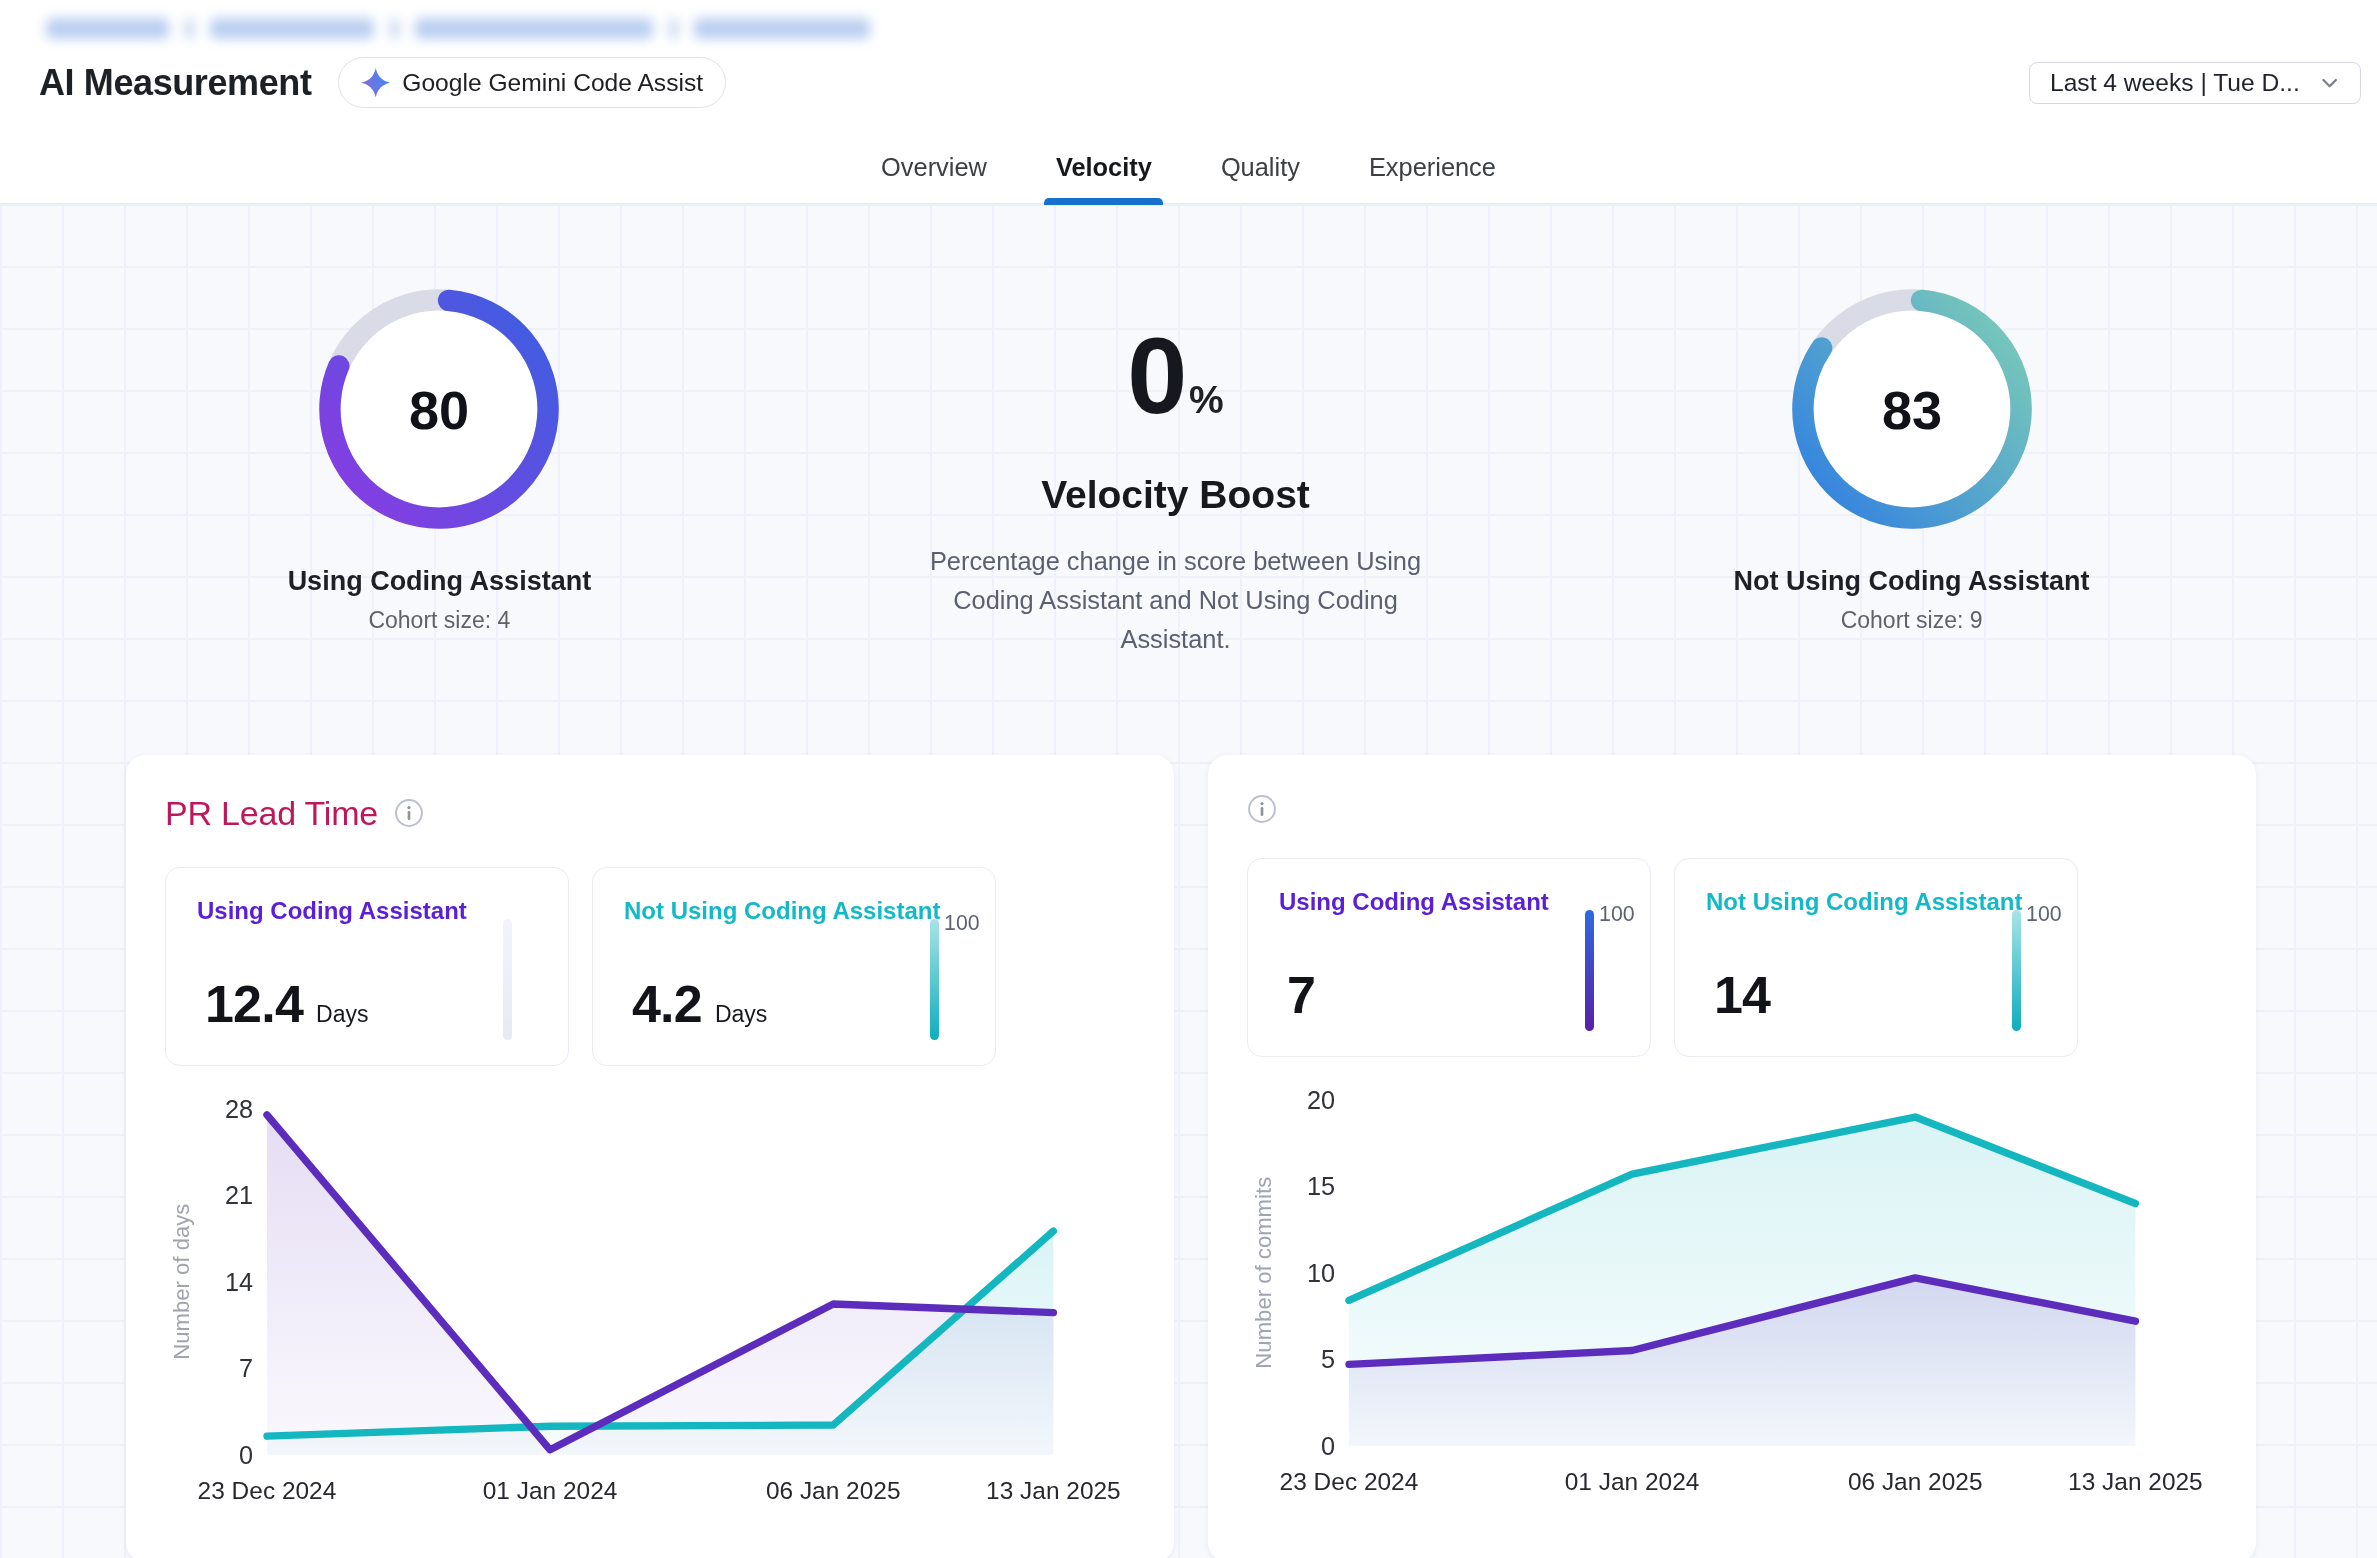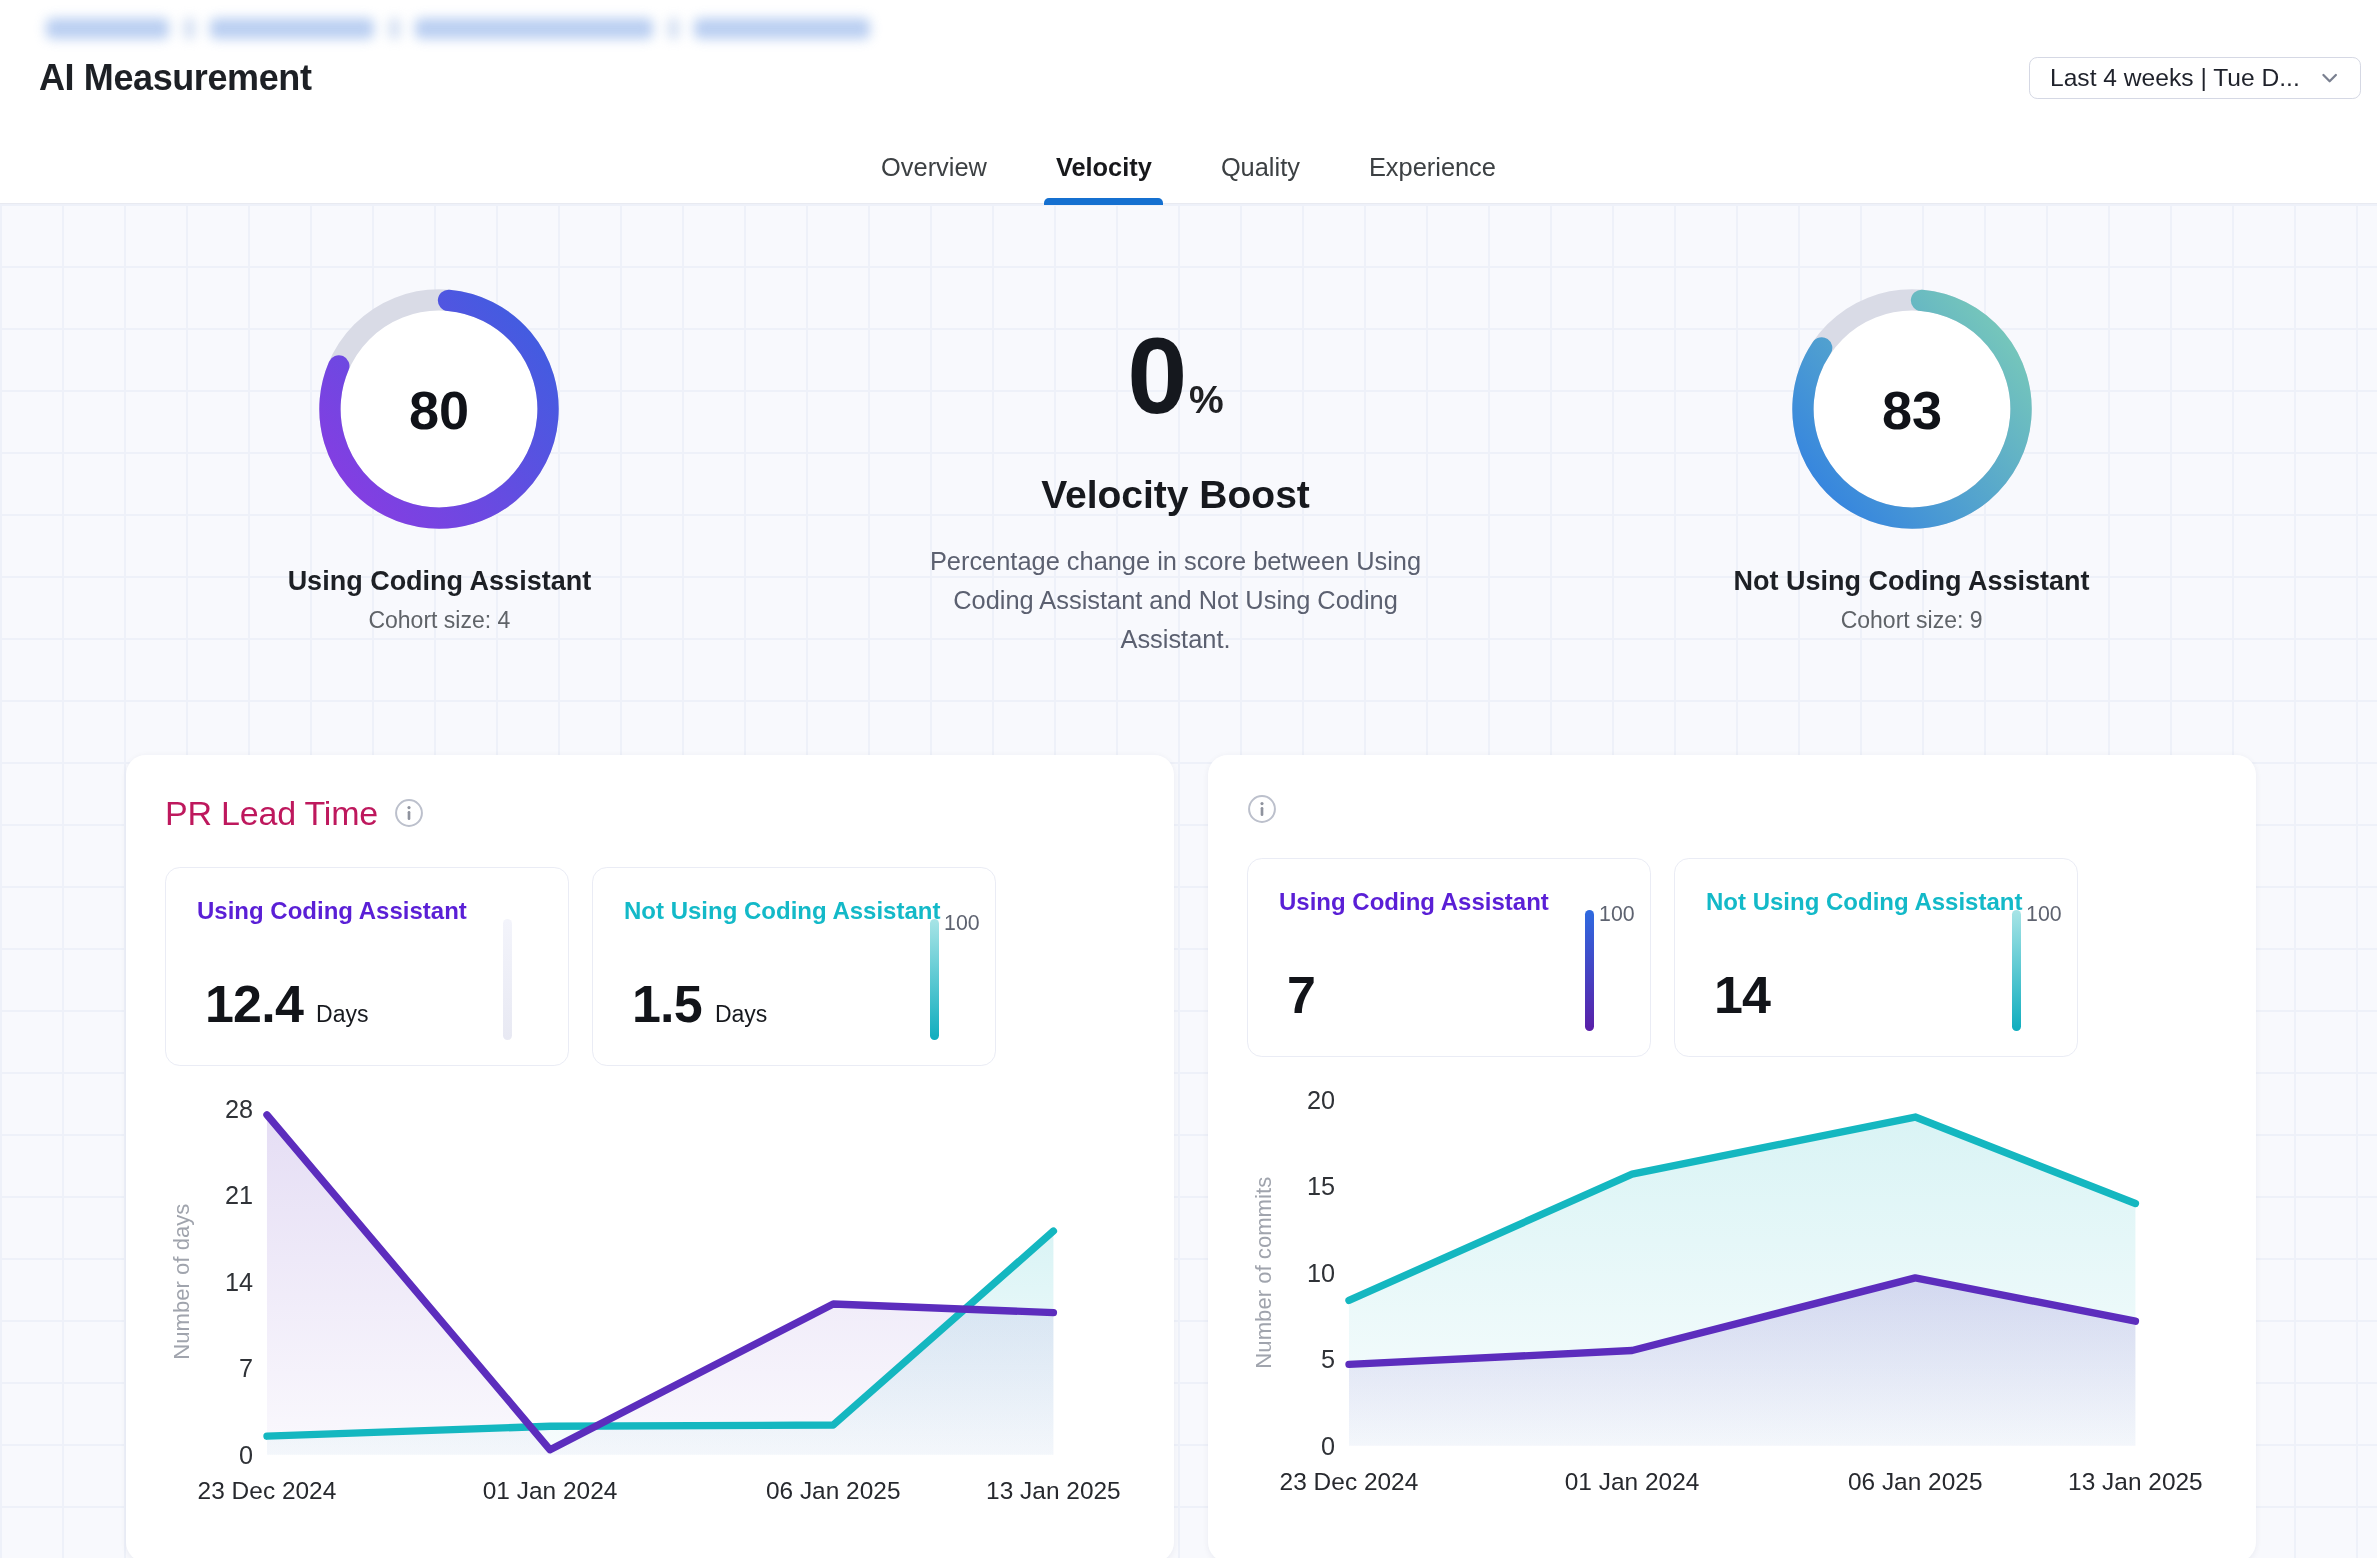--- a/index.html
+++ b/index.html
@@ -71,20 +71,35 @@
     <span class="crumb c2"></span>
     <span class="crumb-sep"></span>
     <span class="crumb c3"></span>
     <span class="crumb-sep"></span>
     <span class="crumb c4"></span>
   </div>
 
   <div class="title-row">
     <div class="page-title">AI Measurement</div>
 
+    <div class="badge">
+      <span style="display:inline-flex;">
+        <svg width="29.5" height="29.5" viewBox="0 0 34 34">
+          <defs>
+              <linearGradient id="gemGrad" x1="0" y1="0.5" x2="1" y2="0.3">
+            <stop offset="0" stop-color="#8a68d8"></stop>
+                <stop offset="0.55" stop-color="#5c7de8"></stop>
+                <stop offset="1" stop-color="#3f8df2"></stop>
+          </linearGradient>
+            </defs>
+          <path d="M17 0 C19.2 9.8 24.2 14.8 34 17 C24.2 19.2 19.2 24.2 17 34 C14.8 24.2 9.8 19.2 0 17 C9.8 14.8 14.8 9.8 17 0 Z" fill="url(#gemGrad)"></path>
+        </svg>
+      </span>
+      <span>Google Gemini Code Assist</span>
+    </div>
 
     <div class="dropdown">
       <span>Last 4 weeks  | Tue D...</span>
       <span style="display:inline-flex;">
         <svg width="21.3" height="21.3" viewBox="0 0 24 24" fill="none" stroke="#7a8090" stroke-width="2.6" stroke-linecap="round" stroke-linejoin="round">
           <polyline points="5,9 12,16 19,9"></polyline>
         </svg>
       </span>
     </div>
   </div>
@@ -162,21 +177,21 @@
           <div class="stat-value-row">
             <span class="stat-value">12.4</span>
             <span class="stat-unit">Days</span>
           </div>
           <div class="mini-bar" style="background: linear-gradient(rgb(243, 244, 251), rgb(232, 233, 243));"></div>
           <div class="bar-label"></div>
         </div>
         <div class="stat-box">
           <div class="stat-label" style="color: rgb(19, 185, 200);">Not Using Coding Assistant</div>
           <div class="stat-value-row">
-            <span class="stat-value">1.5</span>
+            <span class="stat-value">4.2</span>
             <span class="stat-unit">Days</span>
           </div>
           <div class="mini-bar" style="background: linear-gradient(rgb(167, 228, 230), rgb(15, 173, 190));"></div>
           <div class="bar-label">100</div>
         </div>
       </div>
 
       <svg class="chart-svg" id="chart0" viewBox="0 0 1189 505" preserveAspectRatio="none">
           <defs>
             <linearGradient id="chart0g1" x1="0" y1="0" x2="0" y2="1">

